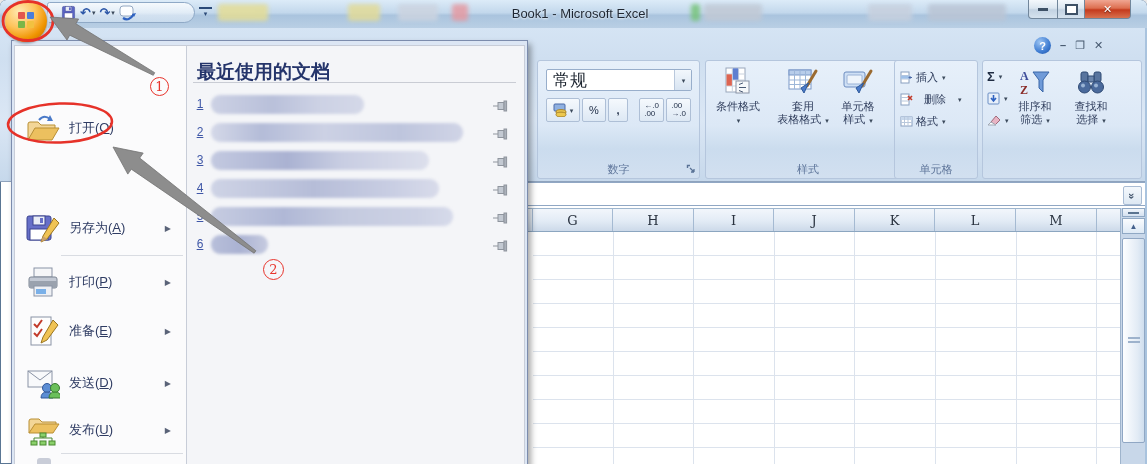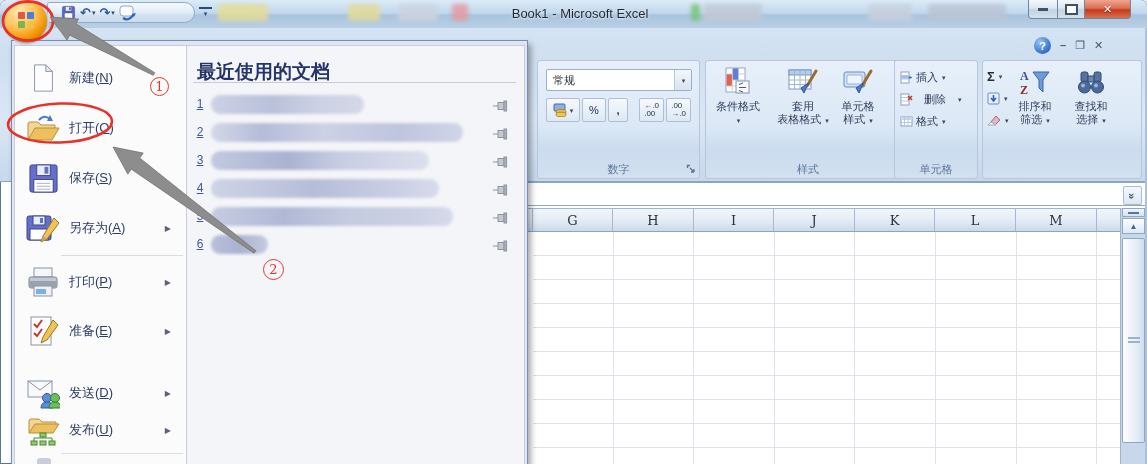--- a/index.html
+++ b/index.html
@@ -46,21 +46,21 @@
   .rgroup{position:absolute;top:32px;height:119px;border:1px solid #b5c6dd;border-radius:3px;
     background:linear-gradient(#e7f0fa,#dce8f6 55%,#cbdcee 75%,#d2e0f0);box-sizing:border-box;}
   .rg-label{position:absolute;left:0;right:0;bottom:1px;text-align:center;font-size:11px;color:#5d7499;}
   .launcher{position:absolute;right:2px;bottom:3px;width:11px;height:11px;}
   .bigbtn{position:absolute;top:4px;width:58px;height:88px;text-align:center;border-radius:3px;}
   .bigbtn .bicon{display:block;margin:2px auto 1px;}
   .blabel{font-size:11px;color:#2f3d5c;line-height:13px;}
   .smallbtn{position:absolute;left:5px;display:flex;align-items:center;gap:3px;height:20px;font-size:11px;color:#2f3d5c;}
   .combo{position:absolute;left:8px;top:8px;width:146px;height:22px;background:#fff;
     border:1px solid #98aecb;border-radius:2px;display:flex;align-items:center;box-sizing:border-box;}
-  .combo .cval{flex:1;font-size:11px;color:#1f2732;padding-left:6px;}
+  .combo .cval{flex:1;font-size:17px;color:#1f2732;padding-left:6px;}
   .combo .cbtn{width:16px;height:100%;border-left:1px solid #b9c8dc;display:flex;align-items:center;justify-content:center;
     background:linear-gradient(#f2f7fc,#d8e4f2);}
   .numrow{position:absolute;left:8px;top:37px;display:flex;align-items:center;gap:2px;}
   .nbtn{height:24px;border:1px solid #aebfd6;border-radius:2px;background:linear-gradient(#f5f9fd,#dde8f4);
     display:flex;align-items:center;justify-content:center;font-size:11px;color:#23314a;box-sizing:border-box;}
   .decmini{display:flex;flex-direction:column;line-height:8px;font-size:8px;letter-spacing:0;color:#23314a;}
   
   .fbar{position:absolute;left:528px;top:182px;width:619px;height:24px;background:#fff;
     border-top:1px solid #90a7c4;border-bottom:1px solid #90a7c4;box-sizing:border-box;}
   .fbar-exp{position:absolute;right:5px;top:3px;width:17px;height:17px;border:1px solid #a9bcd4;border-radius:2px;
@@ -389,51 +389,30 @@
       <span class="vs-thumb">
           <span class="vs-grip"></span>
         </span>
     </div>
   </div>
   <div class="frame-right"></div>
 
   <div class="omenu">
     <div class="omenu-inner">
       <div class="ocol-left">
-        <div class="mi" style="top:8px;">
-          <span class="mi-ico">
-            <svg width="30" height="32" viewBox="0 0 32 32">
-                <path d="M7 2 h12 l7 7 v21 h-19 z" fill="#fdfdfd" stroke="#8a93a5"></path>
-                <path d="M19 2 l7 7 h-7 z" fill="#e7eaf0" stroke="#8a93a5"></path>
-              </svg>
-          </span>
-          <span class="mi-label"><span>新建(</span><span class="accel">N</span><span>)</span></span>
-        </div>
         <div class="mi" style="top:58px;">
           <span class="mi-ico">
             <svg width="34" height="32" viewBox="0 0 34 32">
                 <path d="M13 8 q5-6 11-1" fill="none" stroke="#4a7ac8" stroke-width="2"></path>
                 <path d="M24 3 l3 6 -6 0 z" fill="#4a7ac8"></path>
                 <path d="M2 28 V12 q0-2 2-2 h8 l3 3 h14 v5" fill="#f3d697" stroke="#b98f35"></path>
                 <path d="M2 28 L9 16 h24 l-7 12 z" fill="#ecc05f" stroke="#b98f35"></path>
               </svg>
           </span>
           <span class="mi-label"><span>打开(</span><span class="accel">O</span><span>)</span></span>
-        </div>
-        <div class="mi" style="top:108px;">
-          <span class="mi-ico">
-            <svg width="31" height="31" viewBox="0 0 32 32">
-                <rect x="2" y="2" width="28" height="28" rx="2" fill="#666fc8" stroke="#3c4490"></rect>
-                <rect x="9" y="2" width="14" height="11" fill="#e9edf6" stroke="#3c4490"></rect>
-                <rect x="17" y="4" width="4" height="7" fill="#666fc8"></rect>
-                <rect x="6" y="17" width="20" height="13" fill="#fff" stroke="#3c4490"></rect>
-                <path d="M9 21 h14 M9 24 h14 M9 27 h14" stroke="#a8aed0"></path>
-              </svg>
-          </span>
-          <span class="mi-label"><span>保存(</span><span class="accel">S</span><span>)</span></span>
         </div>
         <div class="mi" style="top:158px;">
           <span class="mi-ico">
             <svg width="34" height="32" viewBox="0 0 34 32">
                 <rect x="1" y="4" width="24" height="24" rx="2" fill="#666fc8" stroke="#3c4490"></rect>
                 <rect x="7" y="4" width="12" height="9" fill="#e9edf6" stroke="#3c4490"></rect>
                 <rect x="14" y="6" width="3" height="5" fill="#666fc8"></rect>
                 <rect x="4" y="17" width="18" height="11" fill="#fff" stroke="#3c4490"></rect>
                 <path d="M28 6 L33 11 L21 27 L15 30 L17 24 Z" fill="#f0c354" stroke="#9a7520"></path>
                 <path d="M17 24 L21 27 L15 30 Z" fill="#caa06a"></path>
@@ -461,21 +440,21 @@
             <svg width="32" height="32" viewBox="0 0 32 32">
                 <rect x="4" y="2" width="20" height="28" fill="#fdfdfd" stroke="#8a93a5"></rect>
                 <path d="M7 9 l3 3 5-7" stroke="#c23a2a" stroke-width="2" fill="none"></path>
                 <path d="M7 18 l3 3 5-7" stroke="#c23a2a" stroke-width="2" fill="none"></path>
                 <path d="M26 5 L31 10 L20 25 L14 28 L16 22 Z" fill="#f0c354" stroke="#9a7520"></path>
               </svg>
           </span>
           <span class="mi-label"><span>准备(</span><span class="accel">E</span><span>)</span></span>
           <span class="mi-sub">▶</span>
         </div>
-        <div class="mi" style="top:323px;">
+        <div class="mi" style="top:313px;">
           <span class="mi-ico">
             <svg width="34" height="32" viewBox="0 0 34 32">
                 <rect x="2" y="4" width="24" height="16" fill="#f8f9fb" stroke="#8a93a5"></rect>
                 <path d="M2 4 L14 13 L26 4" fill="none" stroke="#8a93a5"></path>
                 <circle cx="21" cy="21" r="4.5" fill="#5b8dd4" stroke="#31589a"></circle>
                 <path d="M15 31 q0-6 6-6 t6 6 z" fill="#5b8dd4" stroke="#31589a"></path>
                 <circle cx="29" cy="21" r="4.5" fill="#6abf5a" stroke="#3a7a30"></circle>
                 <path d="M23 31 q0-6 6-6 t6 6 z" fill="#6abf5a" stroke="#3a7a30"></path>
               </svg>
           </span>

